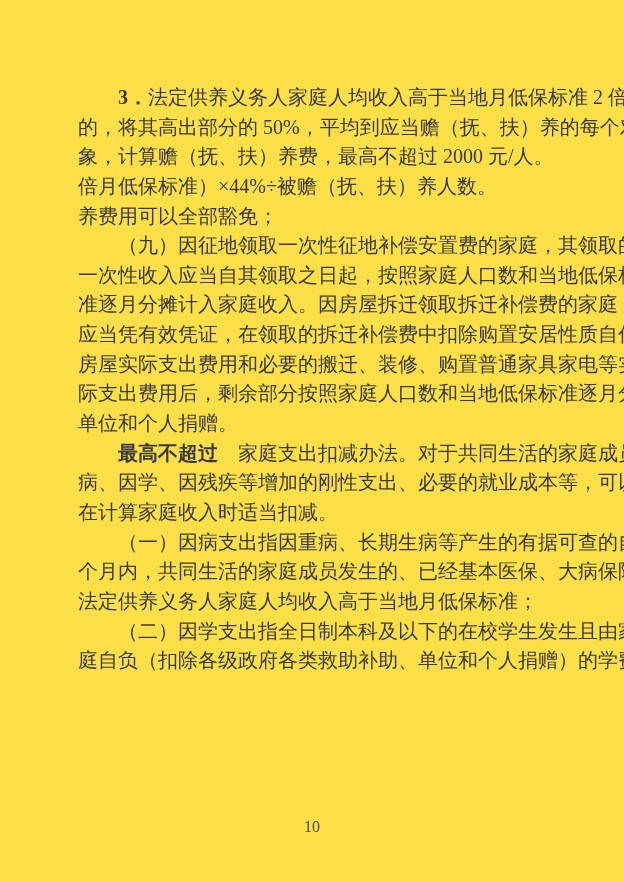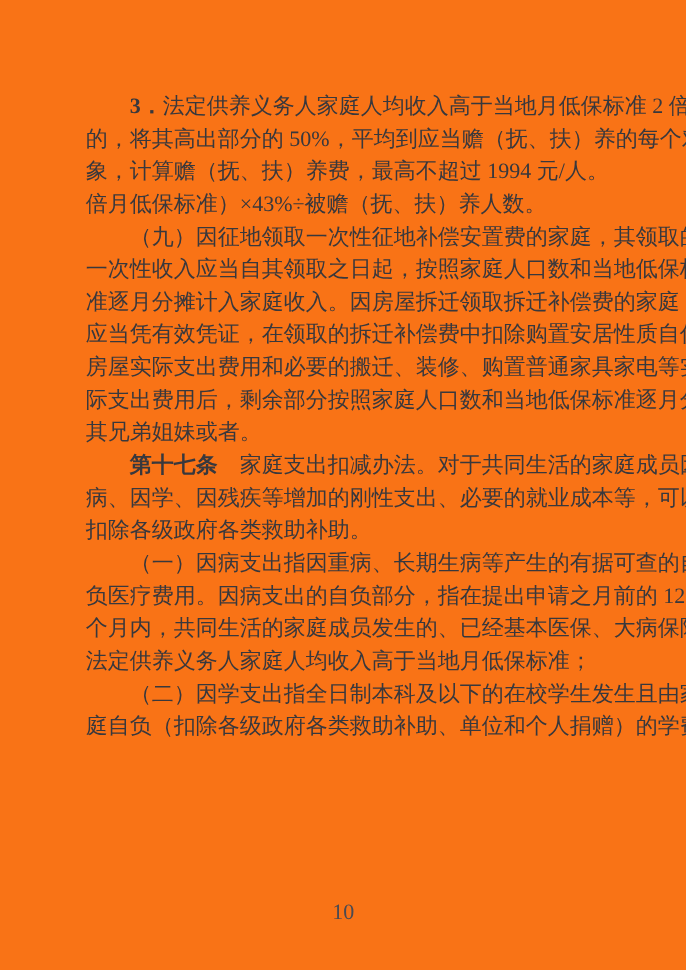--- a/index.html
+++ b/index.html
@@ -4,21 +4,21 @@
 <style>
   html, body {
     margin: 0;
     padding: 0;
     background: #ffffff;
   }
   .page {
     position: relative;
     width: 624px;
     height: 882px;
-    background: #f97316;
+    background: #fde047;
     overflow: hidden;
     font-family: "Liberation Serif", "DejaVu Serif", serif;
   }
   .text-body {
     position: absolute;
     left: 78px;
     top: 83px;
     width: 482px;
     color: #38383d;
   }
@@ -42,45 +42,45 @@
   }
   .bold {
     font-weight: bold;
   }
   .page-number {
     position: absolute;
     left: 0;
     top: 818px;
     width: 100%;
     text-align: center;
-    font-size: 20px;
+    font-size: 16px;
     color: #4a4a52;
     font-family: "Liberation Serif", "DejaVu Serif", serif;
   }
 </style>
 </head>
 <body>
 
 <div class="page">
   <div class="text-body">
       <div class="line indent"><span class="bold">3．</span><span>法定供养义务人家庭人均收入高于当地月低保标准 2 倍</span></div>
       <div class="line"><span>的，将其高出部分的 50%，平均到应当赡（抚、扶）养的每个对</span></div>
-      <div class="line para-end"><span>象，计算赡（抚、扶）养费，最高不超过 1994 元/人。</span></div>
-      <div class="line para-end"><span>倍月低保标准）×43%÷被赡（抚、扶）养人数。</span></div>
+      <div class="line para-end"><span>象，计算赡（抚、扶）养费，最高不超过 2000 元/人。</span></div>
+      <div class="line para-end"><span>倍月低保标准）×44%÷被赡（抚、扶）养人数。</span></div>
+      <div class="line para-end"><span>养费用可以全部豁免；</span></div>
       <div class="line indent"><span>（九）因征地领取一次性征地补偿安置费的家庭，其领取的</span></div>
       <div class="line"><span>一次性收入应当自其领取之日起，按照家庭人口数和当地低保标</span></div>
       <div class="line"><span>准逐月分摊计入家庭收入。因房屋拆迁领取拆迁补偿费的家庭，</span></div>
       <div class="line"><span>应当凭有效凭证，在领取的拆迁补偿费中扣除购置安居性质自住</span></div>
       <div class="line"><span>房屋实际支出费用和必要的搬迁、装修、购置普通家具家电等实</span></div>
       <div class="line"><span>际支出费用后，剩余部分按照家庭人口数和当地低保标准逐月分</span></div>
-      <div class="line para-end"><span>其兄弟姐妹或者。</span></div>
-      <div class="line indent"><span class="bold">第十七条</span><span>　家庭支出扣减办法。对于共同生活的家庭成员因</span></div>
+      <div class="line para-end"><span>单位和个人捐赠。</span></div>
+      <div class="line indent"><span class="bold">最高不超过</span><span>　家庭支出扣减办法。对于共同生活的家庭成员因</span></div>
       <div class="line"><span>病、因学、因残疾等增加的刚性支出、必要的就业成本等，可以</span></div>
-      <div class="line para-end"><span>扣除各级政府各类救助补助。</span></div>
+      <div class="line para-end"><span>在计算家庭收入时适当扣减。</span></div>
       <div class="line indent"><span>（一）因病支出指因重病、长期生病等产生的有据可查的自</span></div>
-      <div class="line"><span>负医疗费用。因病支出的自负部分，指在提出申请之月前的 12</span></div>
       <div class="line"><span>个月内，共同生活的家庭成员发生的、已经基本医保、大病保险、</span></div>
       <div class="line para-end"><span>法定供养义务人家庭人均收入高于当地月低保标准；</span></div>
       <div class="line indent"><span>（二）因学支出指全日制本科及以下的在校学生发生且由家</span></div>
       <div class="line"><span>庭自负（扣除各级政府各类救助补助、单位和个人捐赠）的学费、</span></div>
     </div>
   <div class="page-number">10</div>
 </div>
 
 </body></html>

